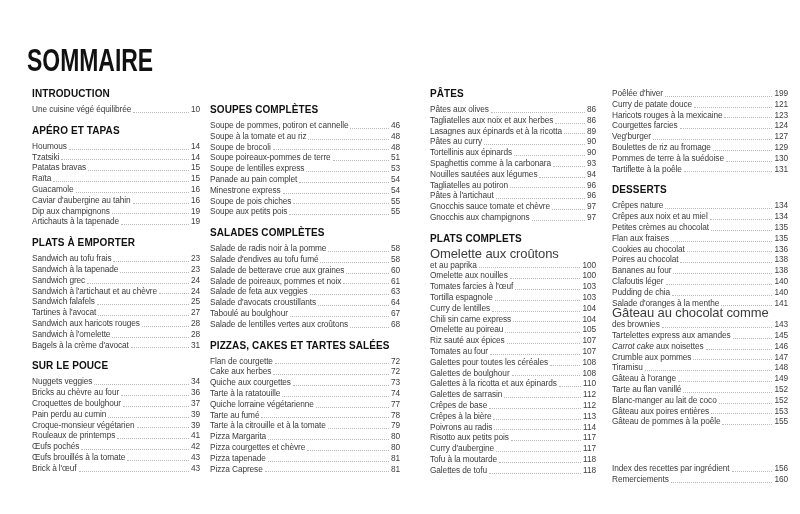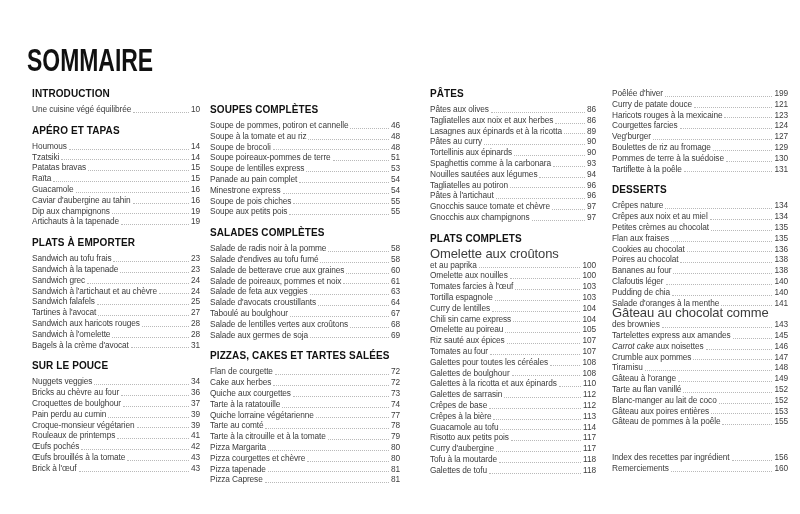--- a/index.html
+++ b/index.html
@@ -24,21 +24,21 @@
     white-space:nowrap;
   }
   .columns{position:absolute;left:0;top:88px;width:800px;}
   .col{position:absolute;top:0;}
   .col-0{left:32px;width:168px;}
   .col-1{left:210px;width:190px;margin-top:16px;}
   .col-2{left:430px;width:166px;}
   .col-3{left:612px;width:176px;}
   .block{margin-top:10px;}
   .block:first-child{margin-top:0;}
-  .block.gap-before{margin-top:25px;}
+  .block.gap-before{margin-top:36px;}
   .heading{
     font-size:10px;font-weight:700;line-height:12px;
     color:var(--c-heading);
     letter-spacing:0.1px;
     margin-bottom:4px;
   }
   .row{
     display:flex;align-items:flex-end;
     font-size:8.3px;line-height:10.8px;
     letter-spacing:-0.1px;
@@ -294,25 +294,20 @@
         <div class="row">
           <span class="label">Taboulé au boulghour</span>
           <span class="leader"></span>
           <span class="page">67</span>
         </div>
         <div class="row">
           <span class="label">Salade de lentilles vertes aux croûtons</span>
           <span class="leader"></span>
           <span class="page">68</span>
         </div>
-        <div class="row">
-          <span class="label">Salade aux germes de soja</span>
-          <span class="leader"></span>
-          <span class="page">69</span>
-        </div>
       </section>
       <section class="block">
         <div class="heading">PIZZAS, CAKES ET TARTES SALÉES</div>
         <div class="row">
           <span class="label">Flan de courgette</span>
           <span class="leader"></span>
           <span class="page">72</span>
         </div>
         <div class="row">
           <span class="label">Cake aux herbes</span>
@@ -328,21 +323,21 @@
           <span class="label">Tarte à la ratatouille</span>
           <span class="leader"></span>
           <span class="page">74</span>
         </div>
         <div class="row">
           <span class="label">Quiche lorraine végétarienne</span>
           <span class="leader"></span>
           <span class="page">77</span>
         </div>
         <div class="row">
-          <span class="label">Tarte au comté</span>
+          <span class="label">Tarte au fumé</span>
           <span class="leader"></span>
           <span class="page">78</span>
         </div>
         <div class="row">
           <span class="label">Tarte à la citrouille et à la tomate</span>
           <span class="leader"></span>
           <span class="page">79</span>
         </div>
         <div class="row">
           <span class="label">Pizza Margarita</span>
@@ -497,21 +492,21 @@
           <span class="label">Crêpes de base</span>
           <span class="leader"></span>
           <span class="page">112</span>
         </div>
         <div class="row">
           <span class="label">Crêpes à la bière</span>
           <span class="leader"></span>
           <span class="page">113</span>
         </div>
         <div class="row">
-          <span class="label">Guacamole au tofu</span>
+          <span class="label">Poivrons au radis</span>
           <span class="leader"></span>
           <span class="page">114</span>
         </div>
         <div class="row">
           <span class="label">Risotto aux petits pois</span>
           <span class="leader"></span>
           <span class="page">117</span>
         </div>
         <div class="row">
           <span class="label">Curry d'aubergine</span>

